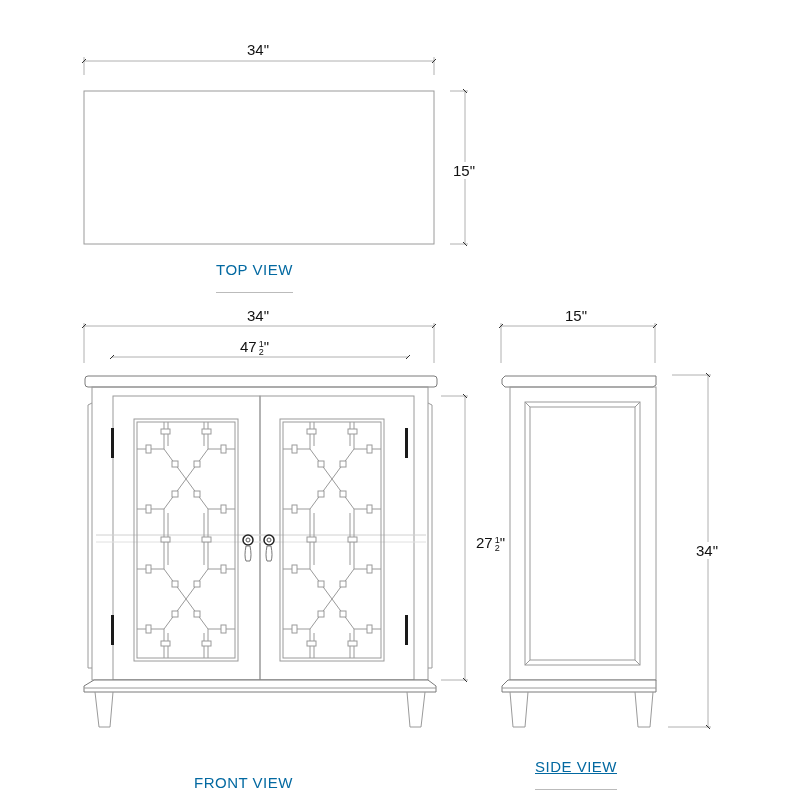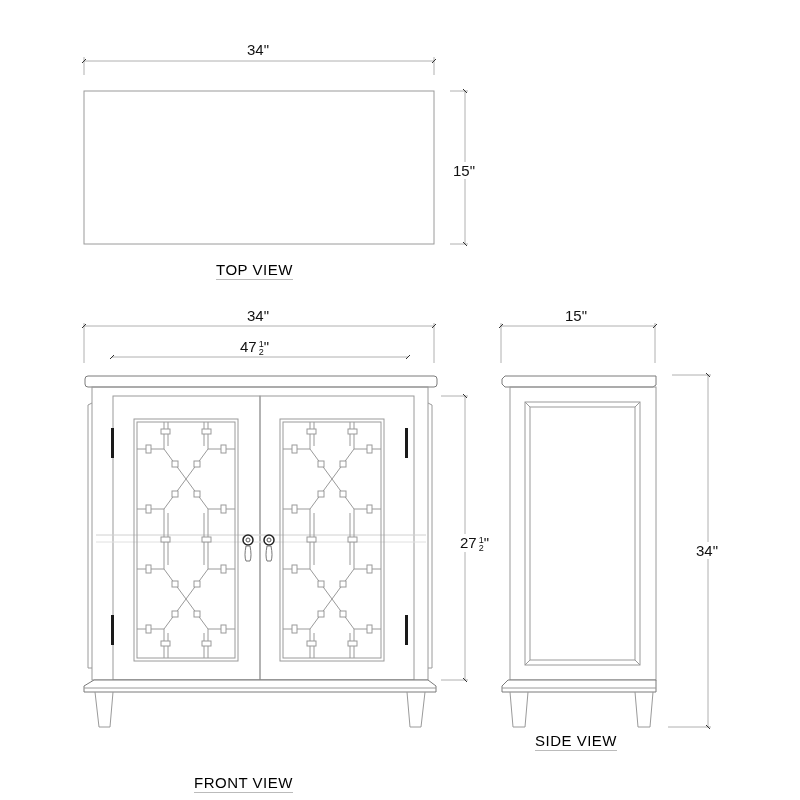--- a/index.html
+++ b/index.html
@@ -3,21 +3,21 @@
 <meta charset="utf-8">
 <style>
   html, body { margin:0; padding:0; background:#ffffff; }
   body { width:800px; height:800px; position:relative; overflow:hidden; font-family:"Liberation Sans", sans-serif; }
   svg { position:absolute; left:0; top:0; }
   .ln { stroke:#9a9a9a; stroke-width:1; fill:none; }
   .ln2 { stroke:#7a7a7a; stroke-width:1; fill:#fff; }
   .dim { stroke:#b0b0b0; stroke-width:1; fill:none; }
   .tick { stroke:#333; stroke-width:1; }
   .lbl { position:absolute; font-size:15px; color:#111; white-space:nowrap; }
-  .view { position:absolute; font-size:15px; color:#000000; letter-spacing:0.5px; border-bottom:1px solid #bbb; padding-bottom:1px; white-space:pre; }
+  .view { position:absolute; font-size:15px; color:#0369a1; letter-spacing:0.5px; border-bottom:1px solid #bbb; padding-bottom:14px; white-space:pre; }
   .frac { display:inline-block; vertical-align:middle; font-size:9px; line-height:8px; text-align:center; margin-left:2px; }
   .frac span { display:block; }
   .hinge { fill:#1a1a1a; }
 </style>
 </head>
 <body>
 
 <svg width="800" height="800" viewBox="0 0 800 800">
 
   <g>
@@ -179,20 +179,20 @@
 </svg>
 
 <div class="lbl" style="left:247px;top:41px;">34"</div>
 <div class="lbl" style="left:453px;top:162px;background:#fff;">15"</div>
 <div class="view" style="left:216px;top:261px;">TOP VIEW</div>
 
 <div class="lbl" style="left:247px;top:307px;">34"</div>
 <div class="lbl" style="left:240px;top:338px;">
   <span>47</span><span class="frac"><span>1</span><span>2</span></span><span>"</span>
 </div>
-<div class="lbl" style="left:460px;top:534px;background:#fff;">
+<div class="lbl" style="left:476px;top:534px;background:#fff;">
   <span>27</span><span class="frac"><span>1</span><span>2</span></span><span>"</span>
 </div>
 <div class="view" style="left:194px;top:734px;margin-top:40px;">FRONT VIEW</div>
 
 <div class="lbl" style="left:565px;top:307px;">15"</div>
 <div class="lbl" style="left:696px;top:542px;background:#fff;">34"</div>
-<div class="view" style="left:535px;top:732px;">SIDE VIEW</div>
+<div class="view" style="left:535px;top:758px;text-decoration:underline;">SIDE VIEW</div>
 
 </body></html>

